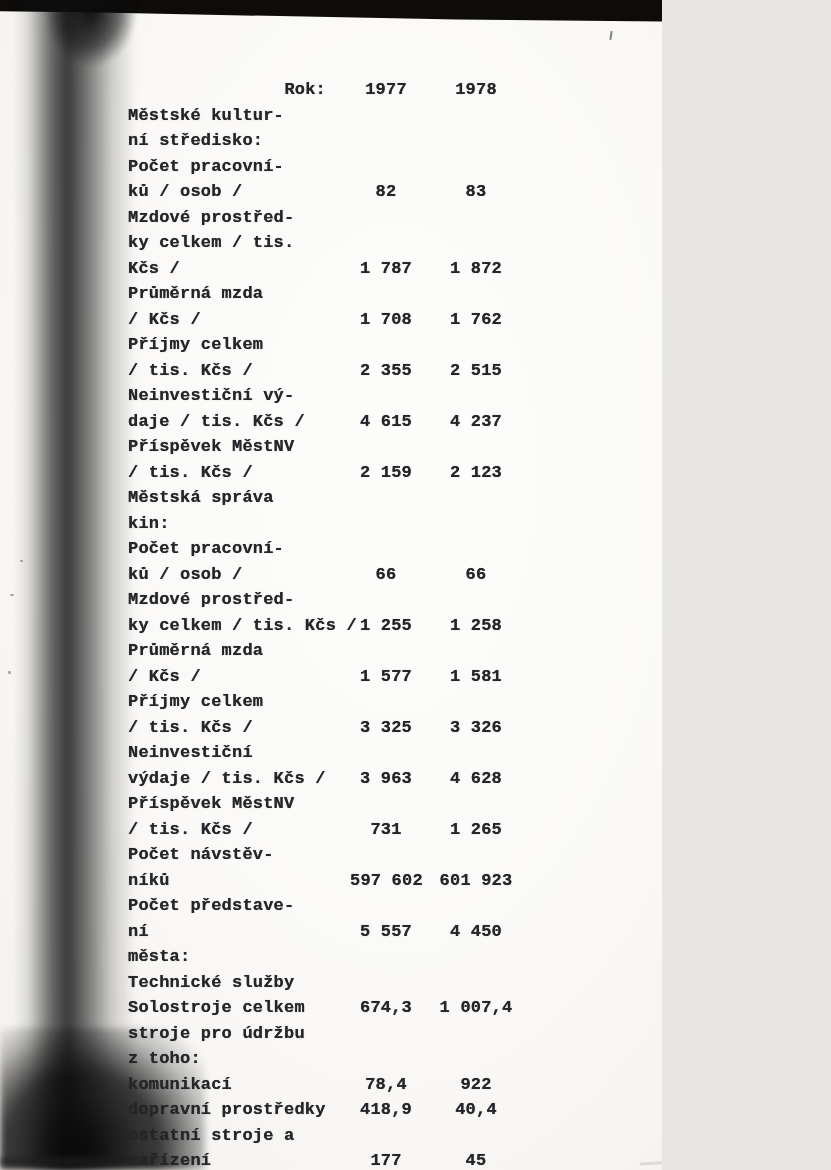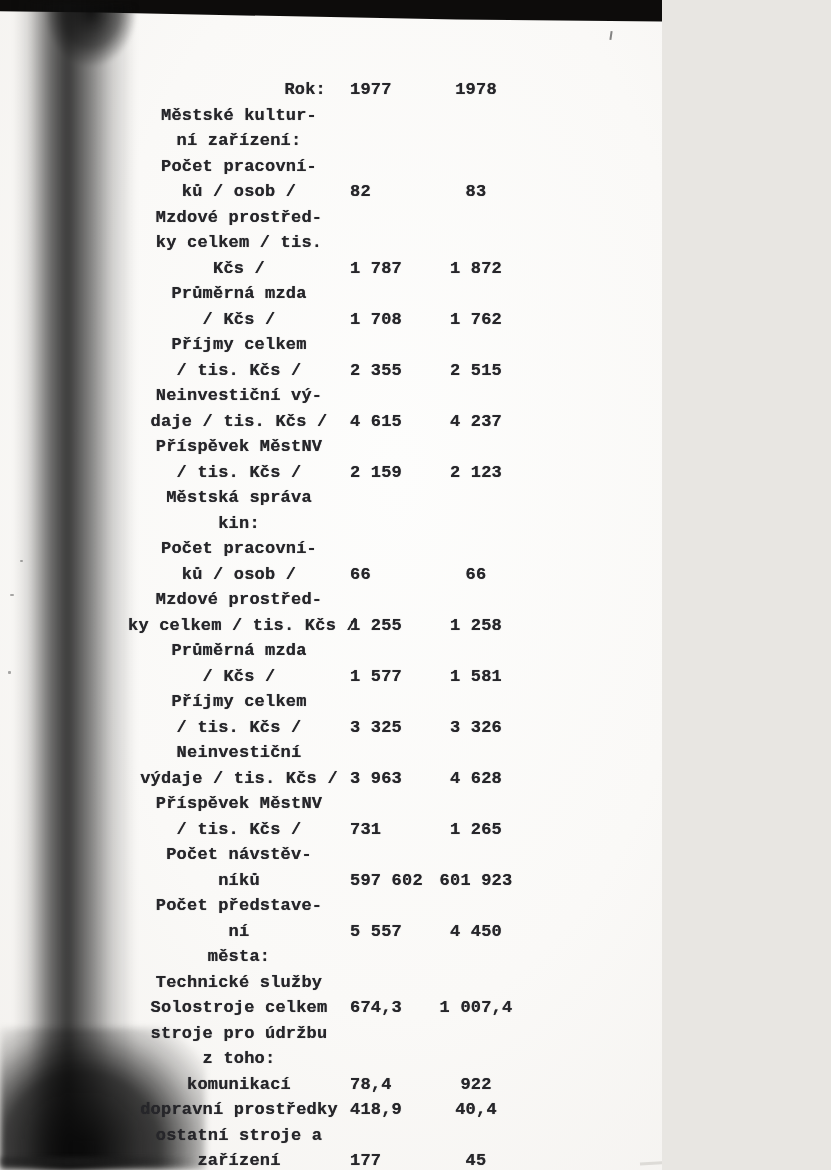--- a/index.html
+++ b/index.html
@@ -42,22 +42,22 @@
   
   .page-number{
     position:absolute; left:686px; top:24px; font-size:17px; font-weight:700;
     letter-spacing:.5px; text-shadow:0 0 .7px rgba(25,25,30,.8);
   }
   .tick{position:absolute; left:610px; top:31px; width:2px; height:9px; background:#444; opacity:.65; transform:rotate(8deg);}
   .content{position:absolute; left:128px; top:77px; width:402px;}
   .row{display:flex; height:25.5px; line-height:25.5px; white-space:pre;
        font-size:17px; font-weight:700; letter-spacing:.2px;
        text-shadow:0 0 .7px rgba(25,25,30,.8);}
-  .lbl{width:222px; flex:0 0 222px; overflow:visible; text-align:center;}
-  .v1{width:72px; flex:0 0 72px; text-align:left;}
+  .lbl{width:222px; flex:0 0 222px; overflow:visible; text-align:left;}
+  .v1{width:72px; flex:0 0 72px; text-align:center;}
   .v2{width:108px; flex:0 0 108px; text-align:center;}
   .hdr .lbl{text-align:right; padding-right:24px; box-sizing:border-box;}
   .margin-note{
     position:absolute; left:631px; top:918px; width:135px;
     font-size:14px; line-height:17px; font-weight:600; letter-spacing:.5px;
     color:#73737e; text-shadow:0 0 1px rgba(115,115,126,.75); white-space:pre;
   }
 </style>
 </head>
 <body>
@@ -93,21 +93,21 @@
       <span class="lbl">Rok:</span>
       <span class="v1">1977</span>
       <span class="v2">1978</span>
     </div>
     <div class="row">
         <span class="lbl">Městské kultur-</span>
         <span class="v1"></span>
         <span class="v2"></span>
       </div>
       <div class="row">
-        <span class="lbl">ní zařízení:</span>
+        <span class="lbl">ní středisko:</span>
         <span class="v1"></span>
         <span class="v2"></span>
       </div>
       <div class="row">
         <span class="lbl">Počet pracovní-</span>
         <span class="v1"></span>
         <span class="v2"></span>
       </div>
       <div class="row">
         <span class="lbl">ků / osob /</span>

